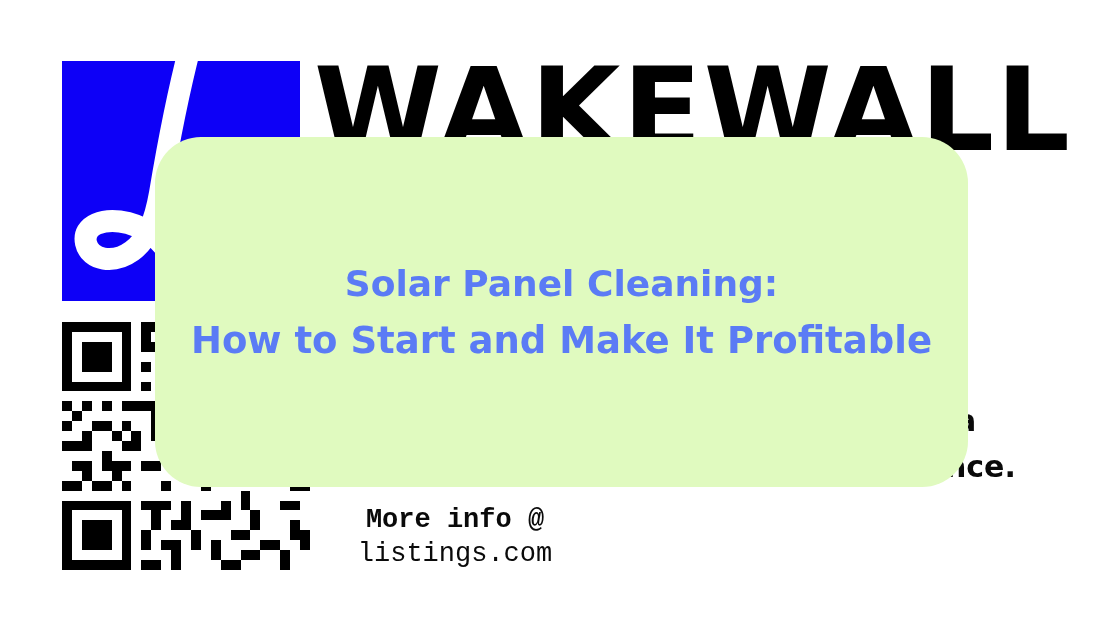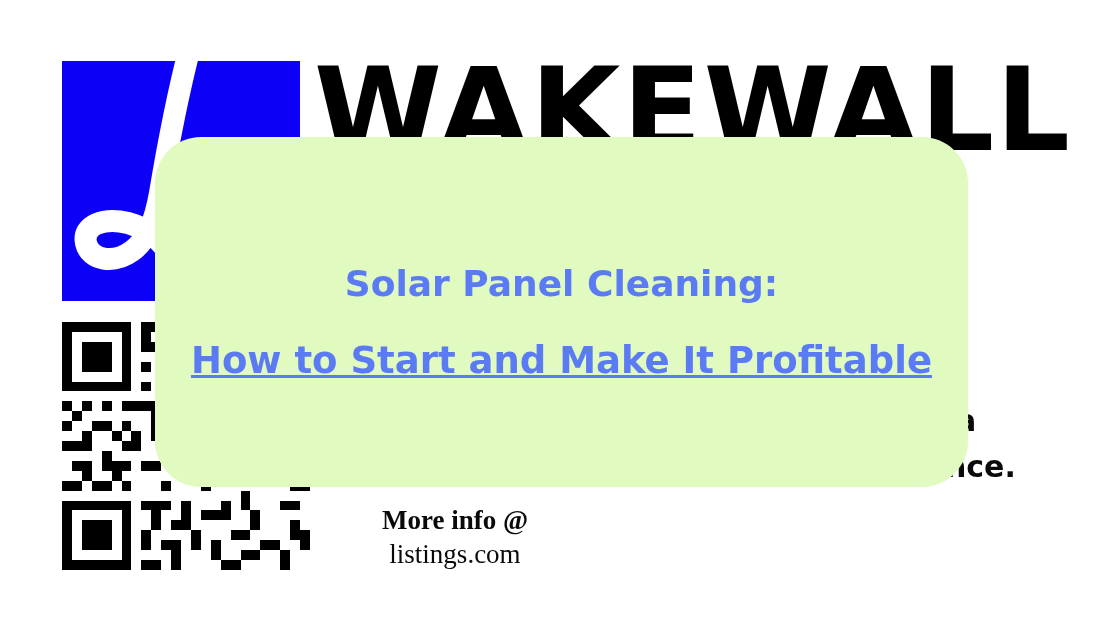--- a/index.html
+++ b/index.html
@@ -98,21 +98,21 @@
   }
   .qr svg { display: block; width: 248px; height: 248px; }
 
   
   .caption {
     position: absolute;
     left: 330px;
     top: 504px;
     width: 250px;
     text-align: center;
-    font-family: Liberation Serif, serif;
+    font-family: Liberation Mono, monospace;
     color: #0a0a0a;
   }
   .caption .cap-strong {
     display: block;
     font-weight: 700;
     font-size: 27px;
     line-height: 33px;
   }
   .caption .cap-url {
     display: block;
@@ -139,23 +139,23 @@
     width: 100%;
     text-align: center;
     font-family: "DejaVu Sans", sans-serif;
     font-weight: 700;
     font-size: 37px;
     line-height: 57px;
     color: #5b7bf5;
     padding: 0 26px;
     box-sizing: border-box;
   }
-  .overlay-title .t-line { display: block; white-space: nowrap; margin-top: 20px; }
+  .overlay-title .t-line { display: block; white-space: nowrap; }
   .overlay-title .t-line.lead { font-size: 36px; }
-  .overlay-title .t-line.main { font-size: 37px; text-decoration: underline; }
+  .overlay-title .t-line.main { font-size: 37px; }
 </style>
 </head>
 <body>
 
 <div class="canvas">
 
   <div class="backdrop">
 
     <div class="logo-tile">
       <svg viewBox="0 0 238 240" xmlns="http://www.w3.org/2000/svg">

